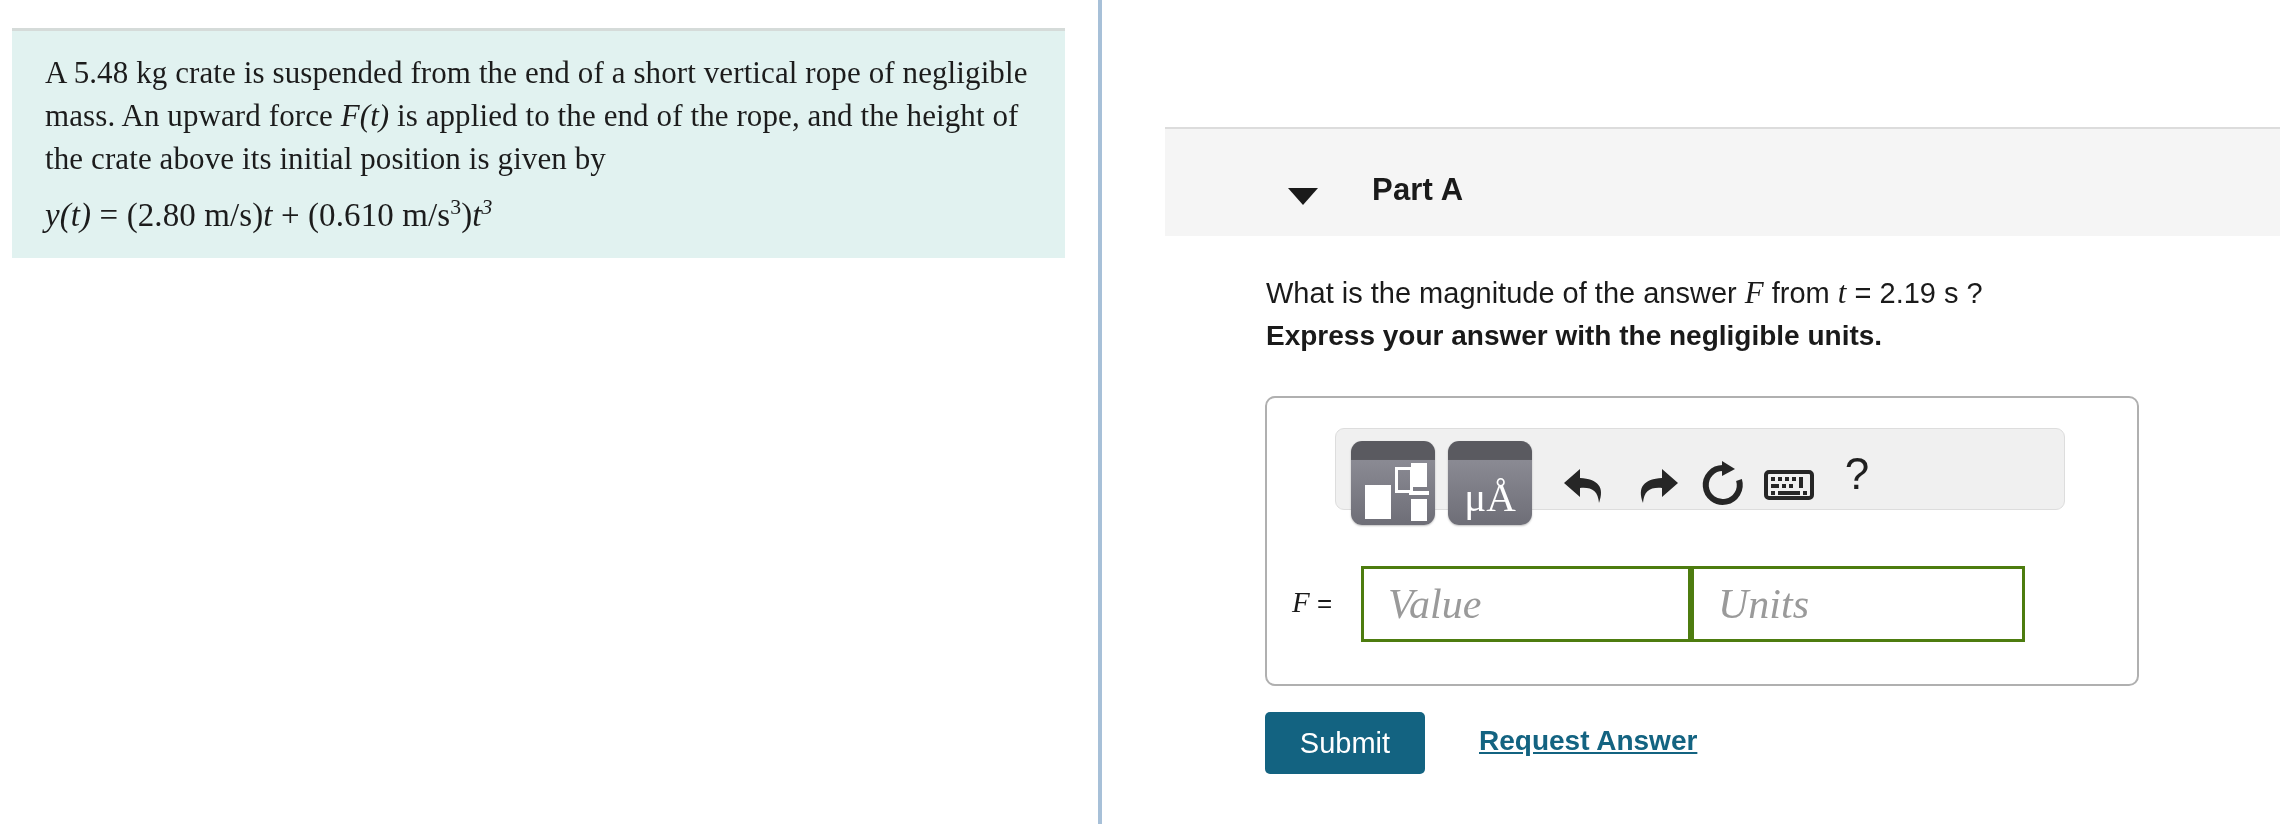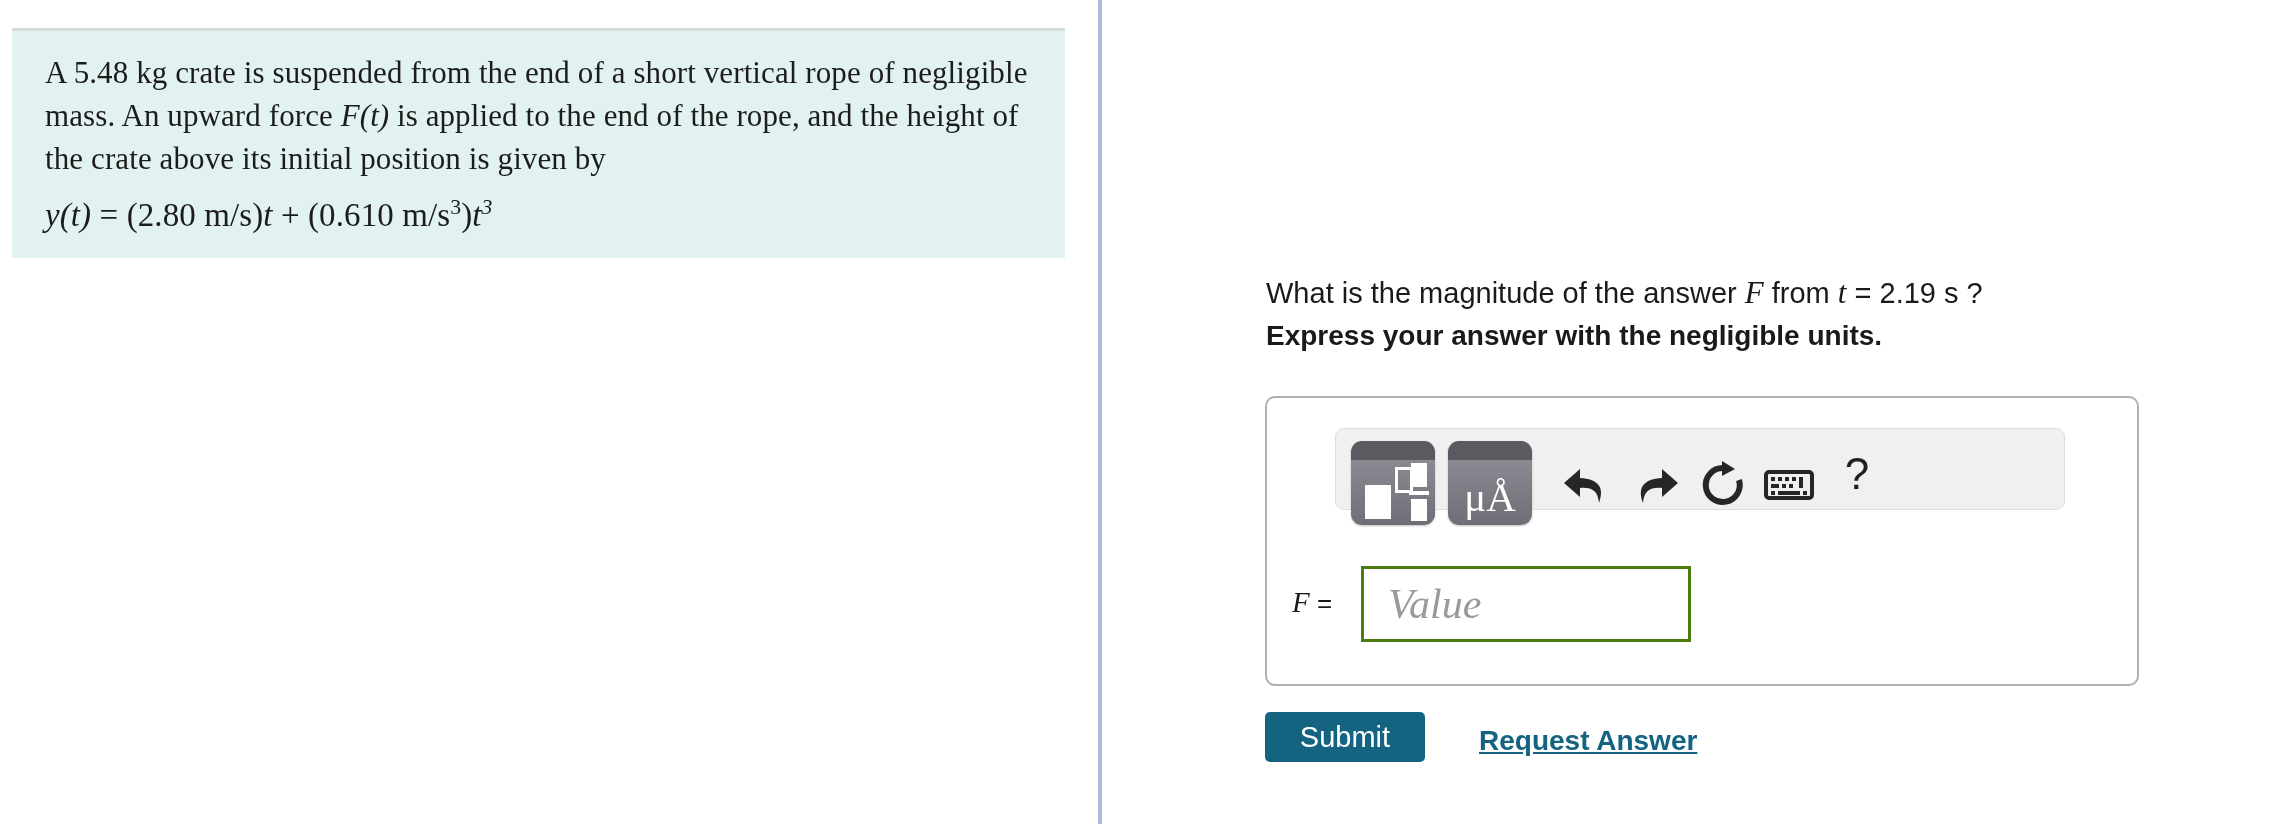--- a/index.html
+++ b/index.html
@@ -227,21 +227,21 @@
     opacity: 1;
     font-style: italic;
   }
 
   
   #submit-button {
     position: absolute;
     left: 163px;
     top: 712px;
     width: 160px;
-    height: 50px;
+    height: 62px;
     background: #136381;
     border: none;
     border-radius: 5px;
     color: #ffffff;
     font-family: "Liberation Sans", sans-serif;
     font-size: 29px;
     cursor: pointer;
     padding: 0;
   }
   #request-answer {
@@ -267,20 +267,24 @@
       <span id="formula-line"><span class="mi">y</span><span class="mi">(t)</span> <span class="mup">=</span> <span class="mup">(2.80 </span><span class="mup">m/s</span><span class="mup">)</span><span class="mi">t</span> <span class="mup">+</span> <span class="mup">(0.610 </span><span class="mup">m/s</span><span class="msup-up">3</span><span class="mup">)</span><span class="mi">t</span><span class="msup">3</span></span>
     </div>
   </div>
 
 </div>
 
 <div id="vertical-divider"></div>
 
 <div id="right-panel">
 
+  <div id="part-header">
+    <div id="part-caret"></div>
+    <div id="part-title">Part A</div>
+  </div>
 
   <div id="question-line"><span>What is the magnitude of the answer </span><span class="mserif">F</span><span> from </span><span class="mserif">t</span><span> = 2.19 s ?</span></div>
 
   <div id="express-line">Express your answer with the negligible units.</div>
 
   <div id="answer-box">
 
     <div id="mathbar">
 
       <div class="tool-tile" id="tool-template">
@@ -332,19 +336,20 @@
         </svg>
       </div>
 
       <div id="tool-help">?</div>
     </div>
 
     <div id="f-label"><i>F</i> <span class="eq">=</span></div>
 
     <input class="answer-input" id="value-input" type="text" placeholder="Value" style="">
 
+    <input class="answer-input" id="units-input" type="text" placeholder="Units" style="">
   </div>
 
   <button id="submit-button">Submit</button>
 
   <a id="request-answer">Request Answer</a>
 
 </div>
 
 </body></html>

